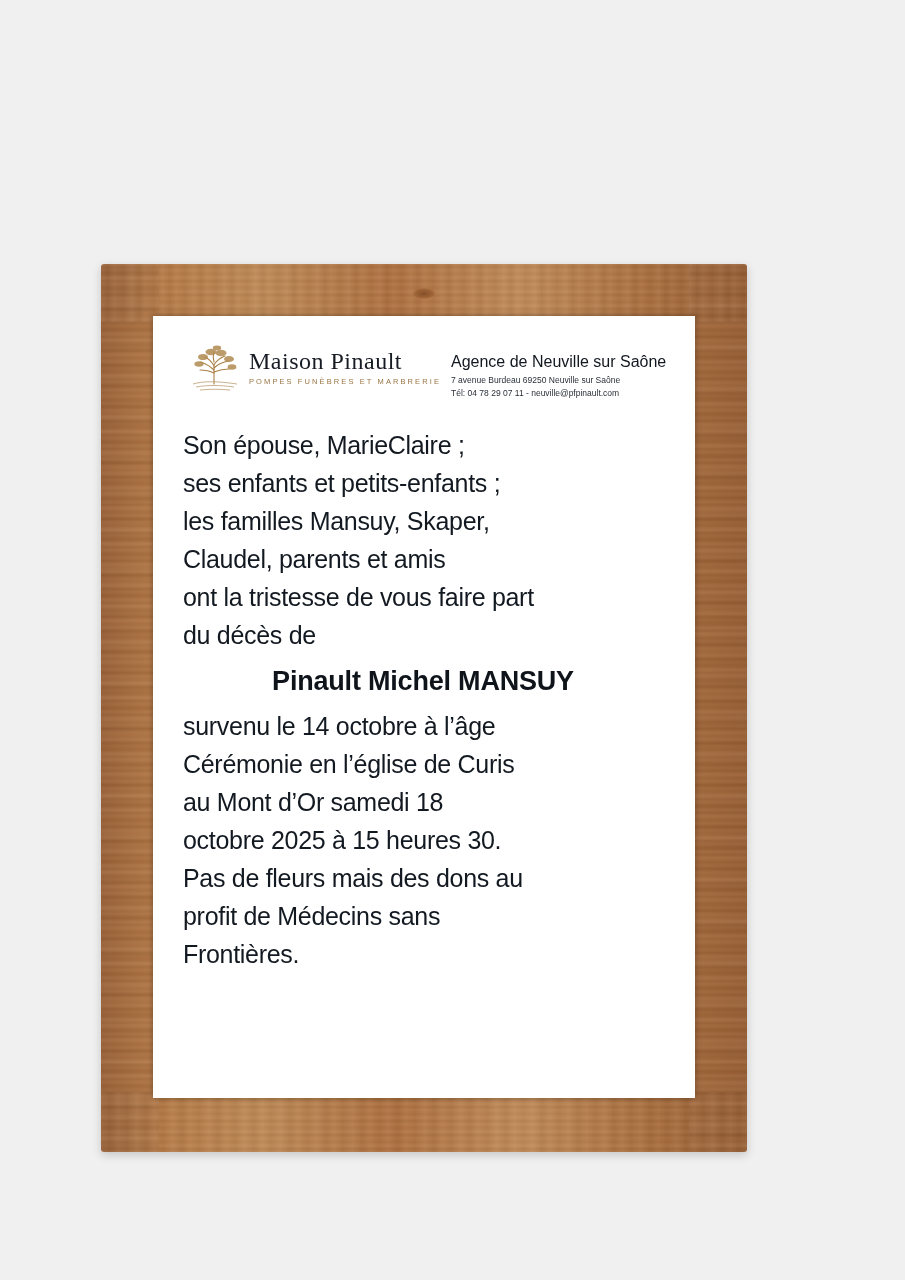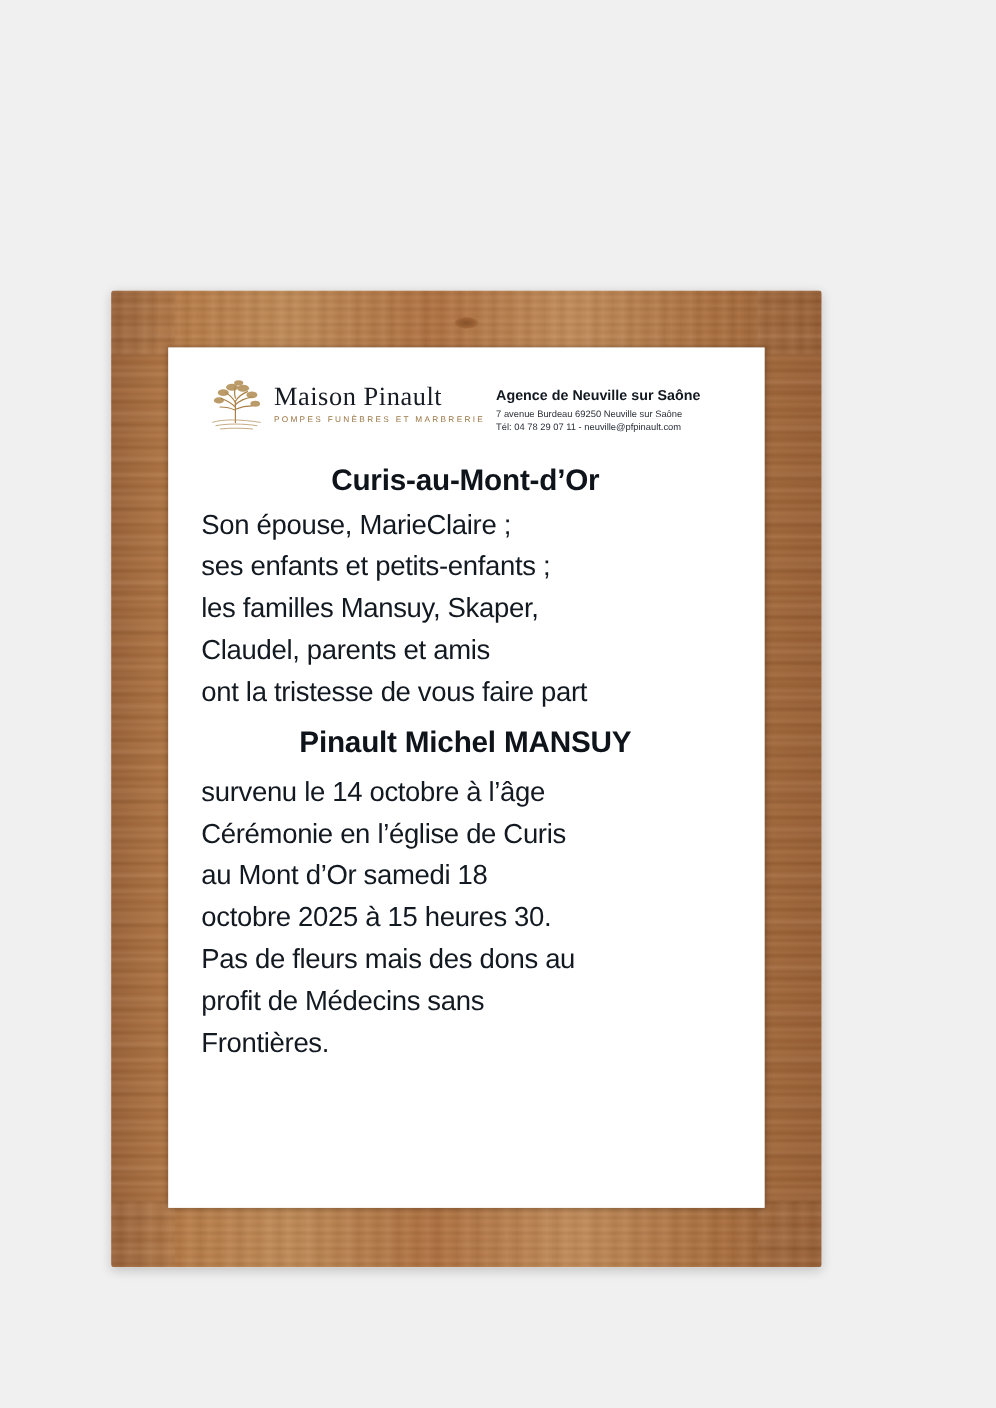--- a/index.html
+++ b/index.html
@@ -163,22 +163,22 @@
     color: #9a7544;
     margin-top: 5px;
     white-space: nowrap;
     text-align: right;
   }
   .agency {
     padding-top: 10px;
     line-height: 1.5;
   }
   .agency-title {
-    font-size: 13px;
-    font-weight: bold;
+    font-size: 16px;
+    font-weight: normal;
     color: #121820;
     white-space: nowrap;
   }
   .agency-line {
     font-size: 8.5px;
     color: #2a2f38;
     white-space: nowrap;
   }
 
   
@@ -267,28 +267,28 @@
         <div class="agency">
           <div class="agency-title">Agence de Neuville sur Saône</div>
           <div class="agency-line">7 avenue Burdeau 69250 Neuville sur Saône</div>
           <div class="agency-line">Tél: 04 78 29 07 11  -  neuville@pfpinault.com</div>
         </div>
 
       </div>
 
       <div class="notice-body">
 
-        <div class="commune">Curis-au-Mont-d’Or</div>
 
         <div class="announcement">
           <div class="line">Son épouse, MarieClaire ;</div>
           <div class="line">ses enfants et petits-enfants ;</div>
           <div class="line">les familles Mansuy, Skaper,</div>
           <div class="line">Claudel, parents et amis</div>
           <div class="line">ont la tristesse de vous faire part</div>
+          <div class="line">du décès de</div>
         </div>
 
         <div class="deceased">Pinault Michel MANSUY</div>
 
         <div class="details">
           <div class="line">survenu le 14 octobre à l’âge</div>
           <div class="line">Cérémonie en l’église de Curis</div>
           <div class="line">au Mont d’Or samedi 18</div>
           <div class="line">octobre 2025 à 15 heures 30.</div>
           <div class="line">Pas de fleurs mais des dons au</div>

